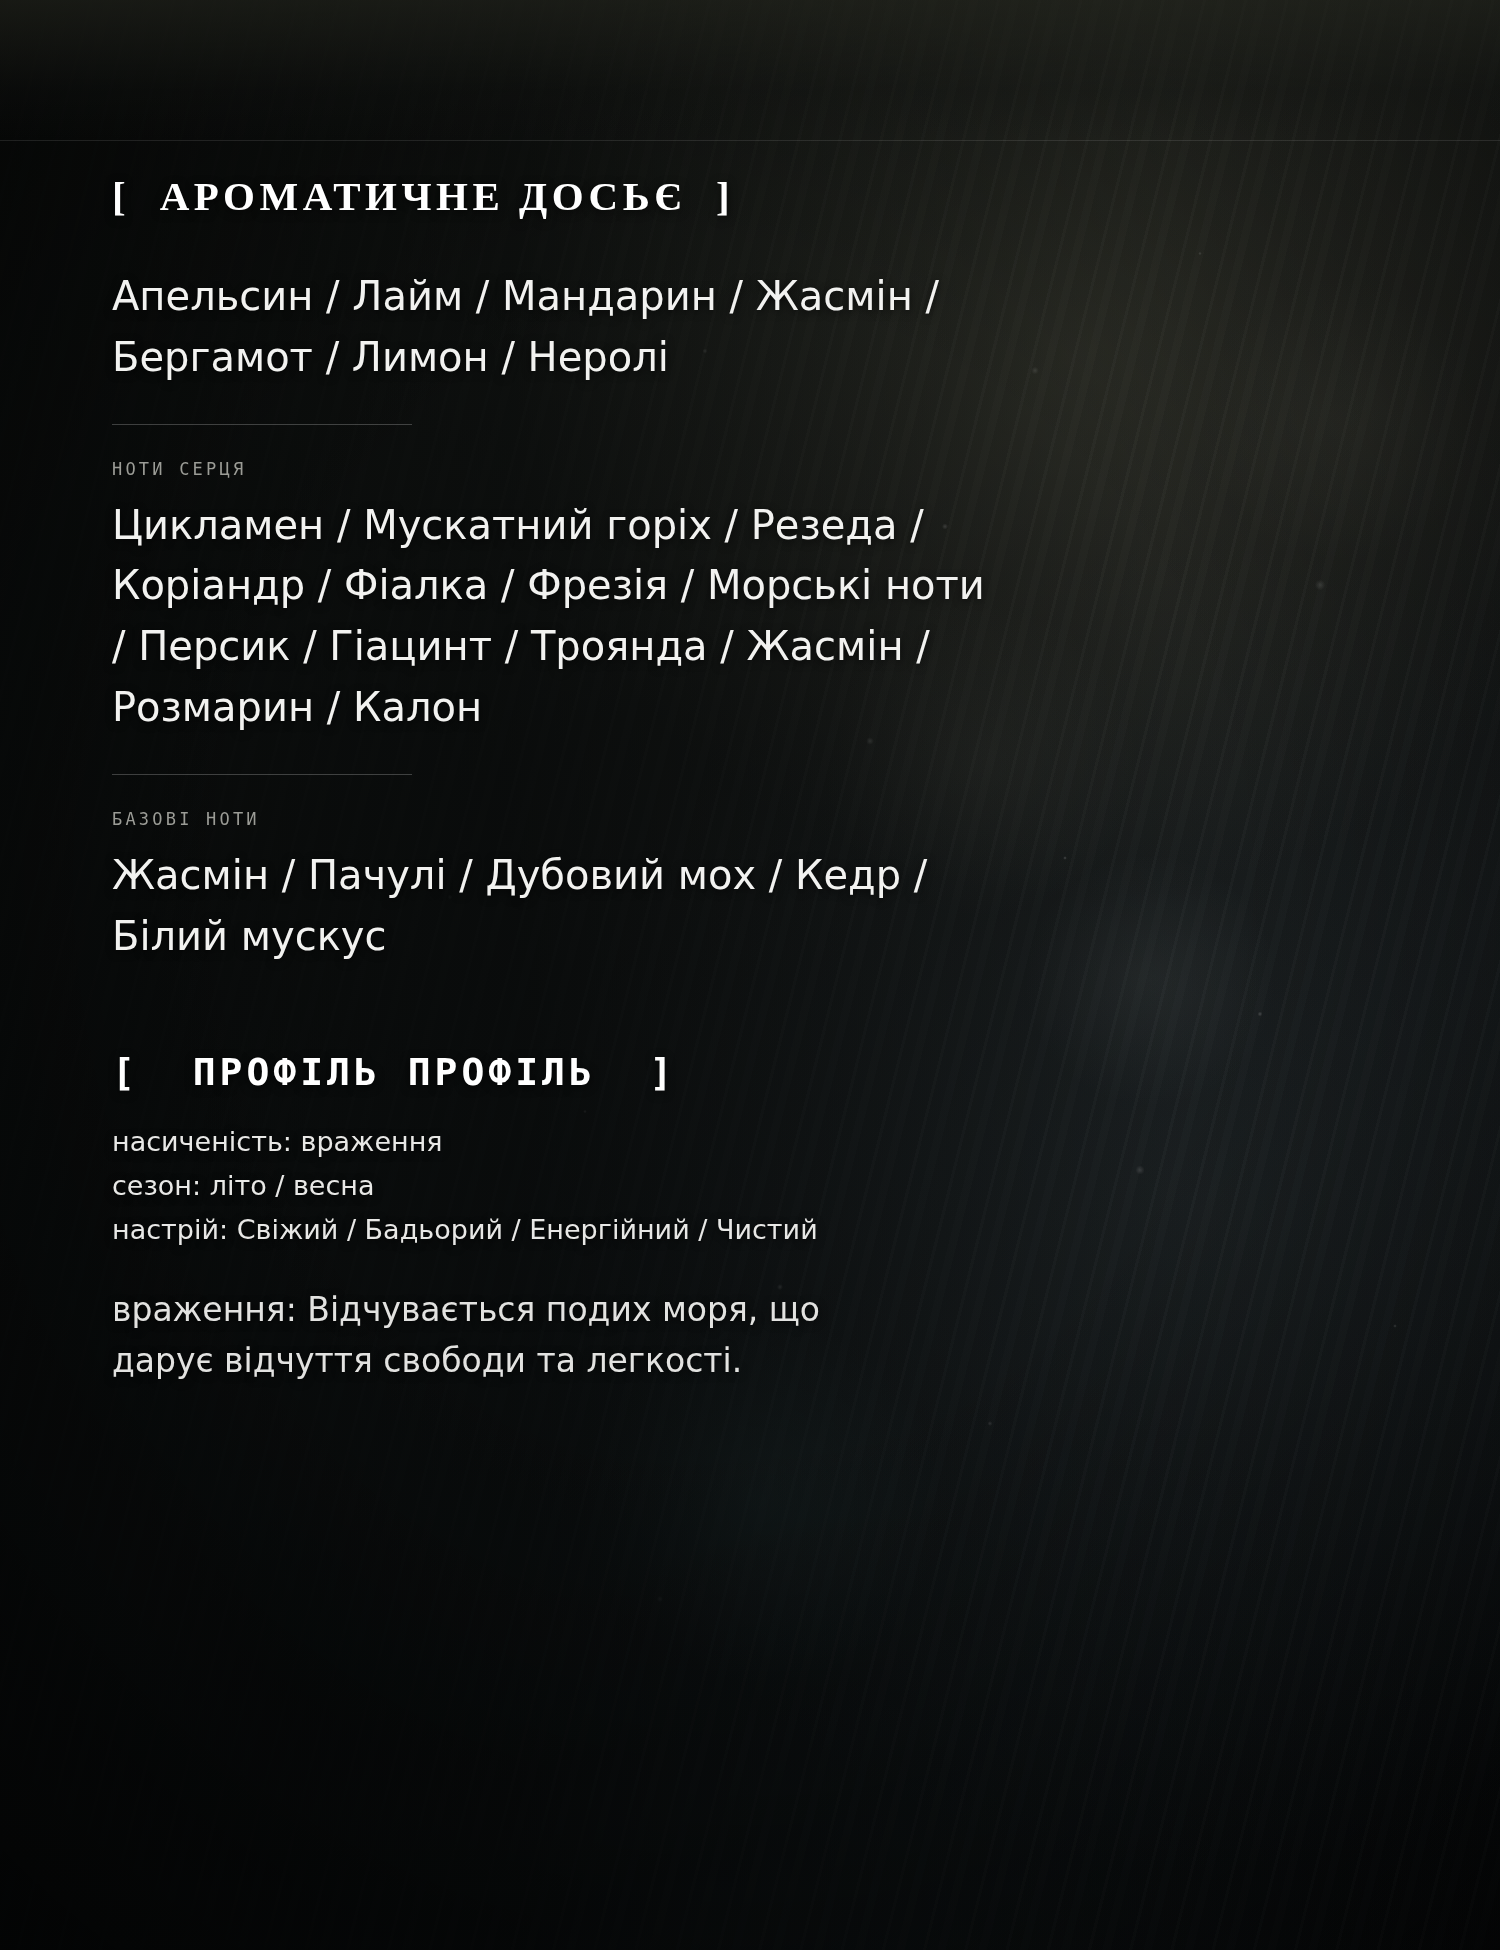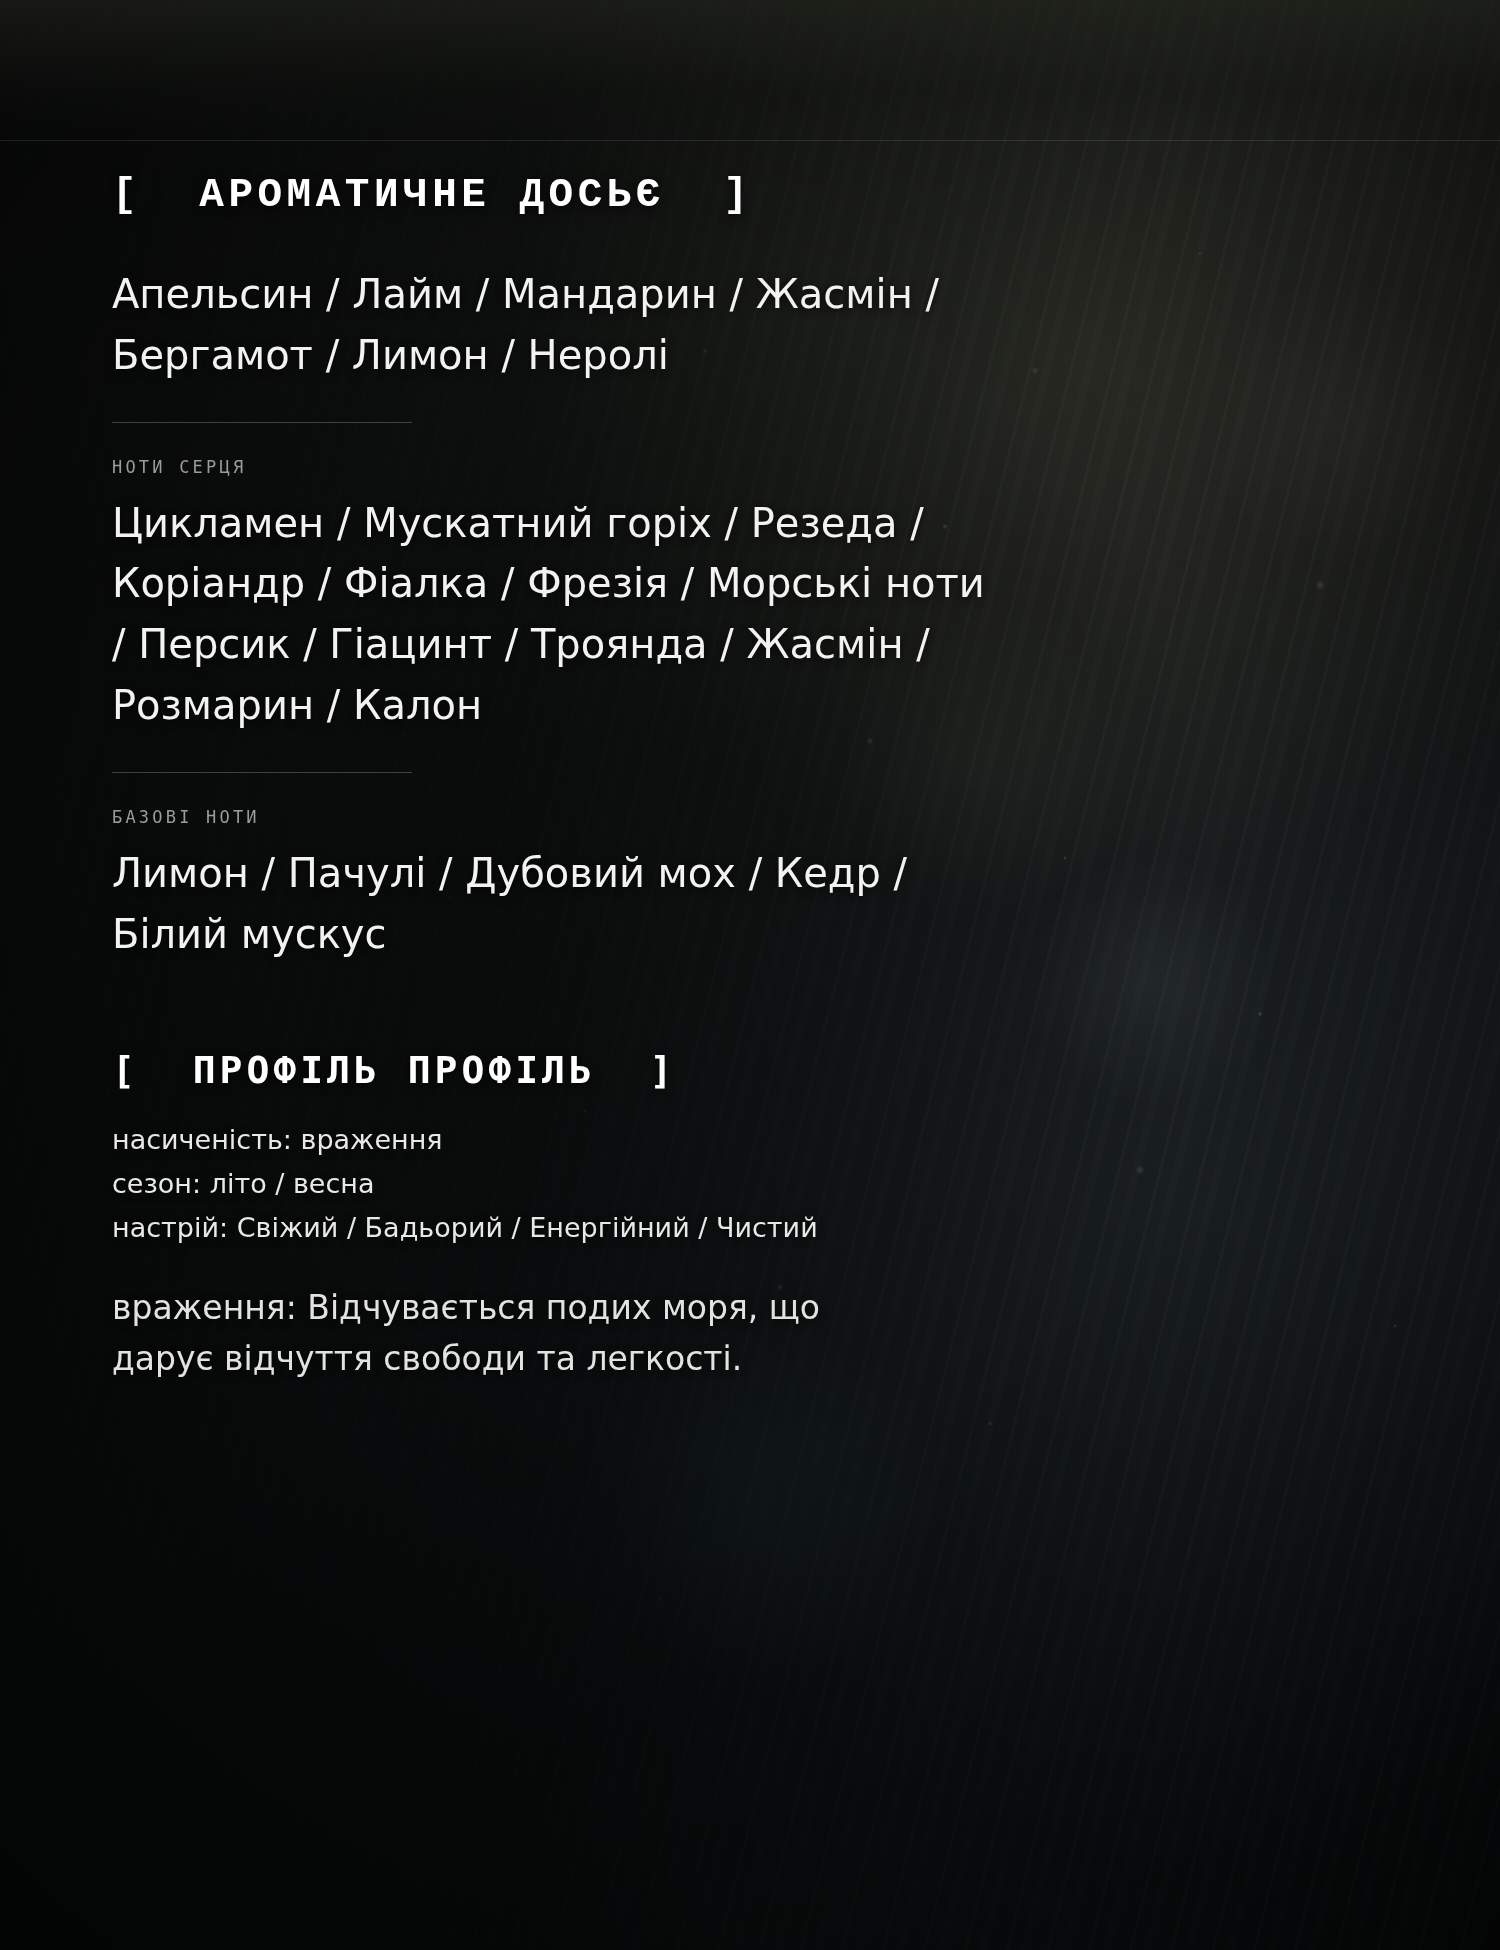--- a/index.html
+++ b/index.html
@@ -126,21 +126,21 @@
 
   
   .content {
     position: absolute;
     top: 0; left: 0;
     width: 1500px;
     padding: 172px 0 0 112px;
   }
 
   .section-title {
-    font-family: Liberation Mono, monospace;
+    font-family: Liberation Serif, serif;
     font-size: 41px;
     font-weight: 700;
     letter-spacing: 4.5px;
     color: #ffffff;
     white-space: pre;
     margin-bottom: 46px;
     text-shadow: 0 2px 10px rgba(0,0,0,0.75);
   }
 
   .note-group { margin-bottom: 0; }
@@ -223,21 +223,21 @@
 
     <div class="note-group">
       <div class="note-label">НОТИ СЕРЦЯ</div>
       <div class="note-value">Цикламен / Мускатний горіх / Резеда / Коріандр / Фіалка / Фрезія / Морські ноти / Персик / Гіацинт / Троянда / Жасмін / Розмарин / Калон</div>
     </div>
 
     <div class="divider"></div>
 
     <div class="note-group">
       <div class="note-label">БАЗОВІ НОТИ</div>
-      <div class="note-value">Лимон / Пачулі / Дубовий мох / Кедр / Білий мускус</div>
+      <div class="note-value">Жасмін / Пачулі / Дубовий мох / Кедр / Білий мускус</div>
     </div>
 
     <div class="profile-title">[  ПРОФІЛЬ ПРОФІЛЬ  ]</div>
 
     <div class="profile-row">насиченість: враження</div>
     <div class="profile-row">сезон: літо / весна</div>
     <div class="profile-row">настрій: Свіжий / Бадьорий / Енергійний / Чистий</div>
 
     <div class="impression">враження: Відчувається подих моря, що дарує відчуття свободи та легкості.</div>
 

